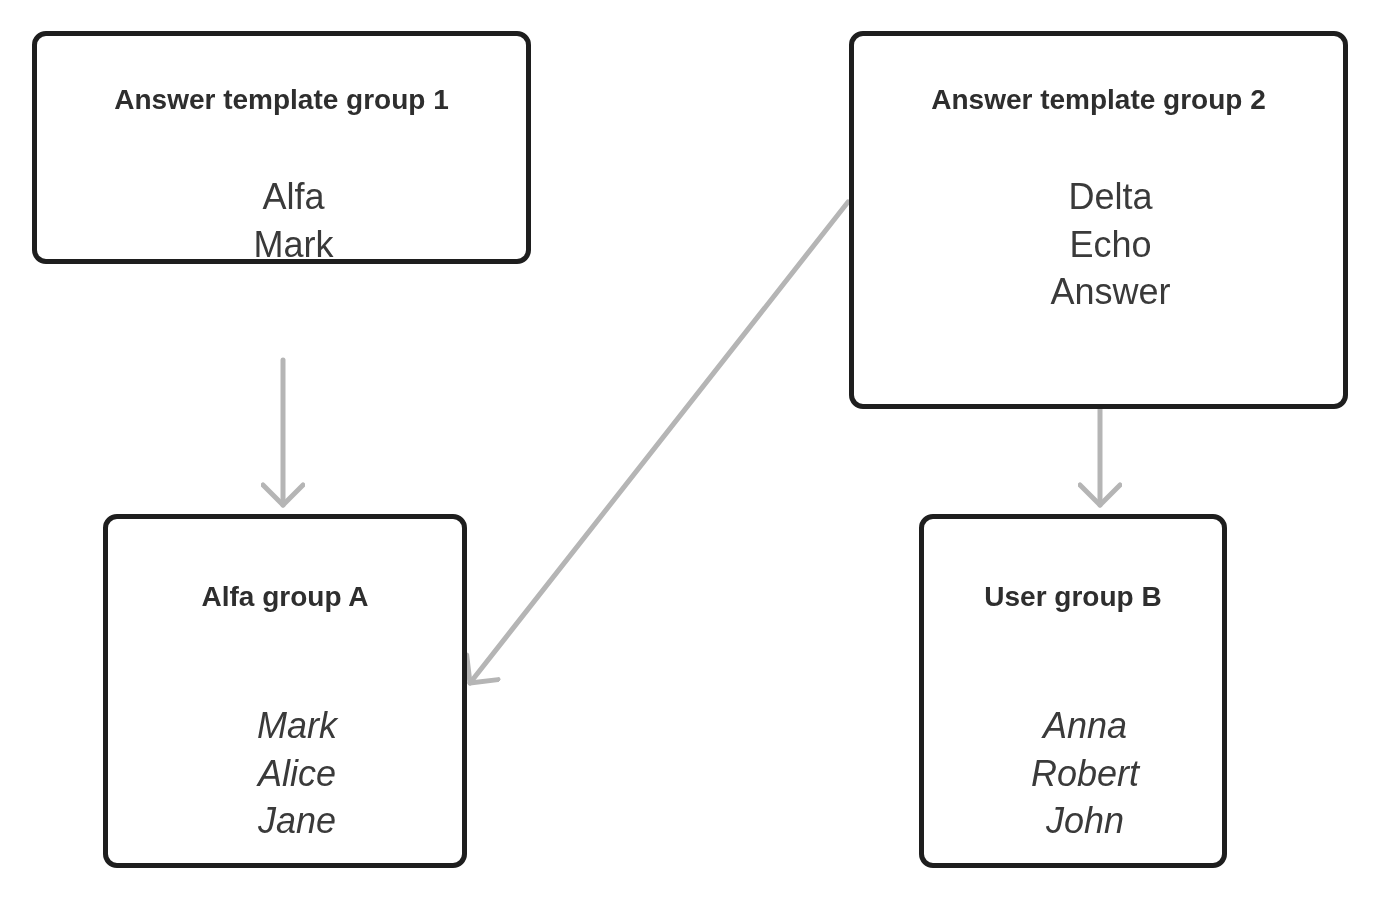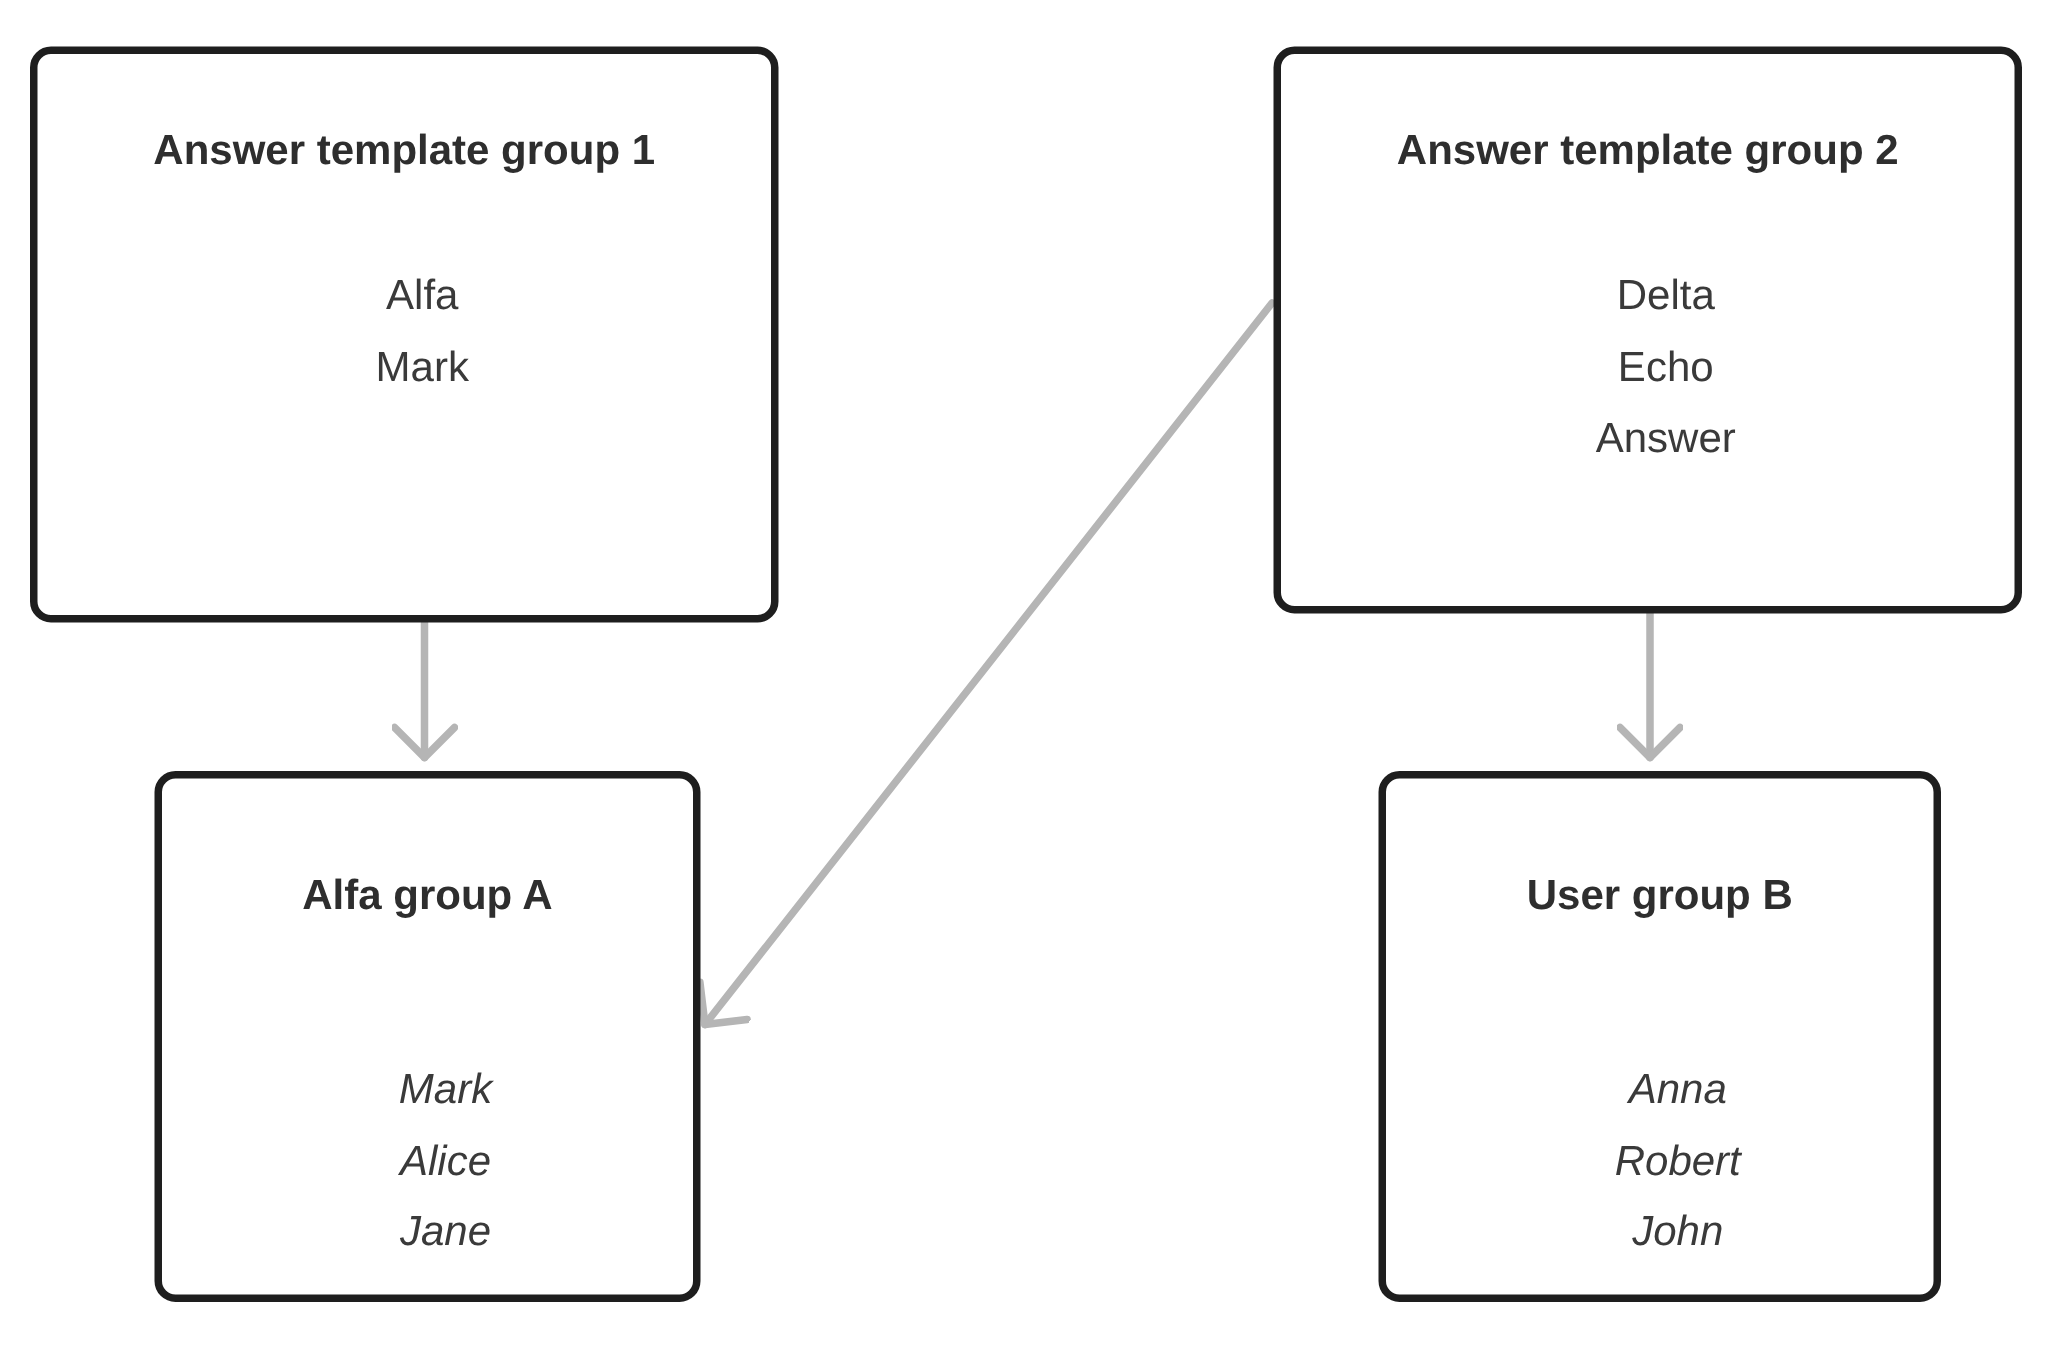--- a/index.html
+++ b/index.html
@@ -47,30 +47,30 @@
     text-align:center;
   }
   .node-title{
     display:block;
     font-size:28px;
     font-weight:700;
     line-height:34px;
     color:var(--title-text);
   }
   .node-items{
-    font-size:28px;
+    font-size:36px;
     font-weight:400;
     line-height:47.5px;
     color:var(--item-text);
     padding-left:24px;
   }
-  .node-1{left:20px;  top:31px;  width:499px; height:384px;}
+  .node-1{left:32px;  top:31px;  width:499px; height:233px;}
   .node-2{left:849px; top:31px;  width:499px; height:378px;}
   .node-3{left:103px; top:514px; width:364px; height:354px;}
-  .node-4{left:919px; top:514px; width:375px; height:354px;}
+  .node-4{left:919px; top:514px; width:308px; height:354px;}
   .node-1 .node-title,
   .node-2 .node-title{margin-top:47px;}
   .node-3 .node-title,
   .node-4 .node-title{margin-top:61px;}
   .node-1 .node-items,
   .node-2 .node-items{margin-top:56px;}
   .node-3 .node-items,
   .node-4 .node-items{margin-top:88px;font-style:italic;}
 </style>
 </head>

